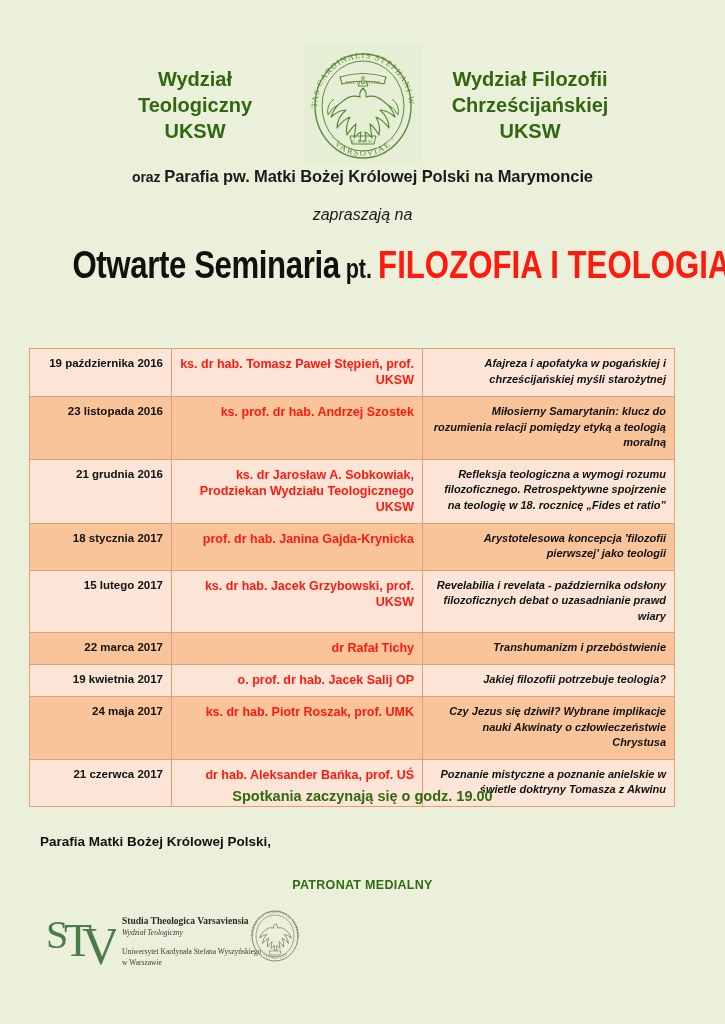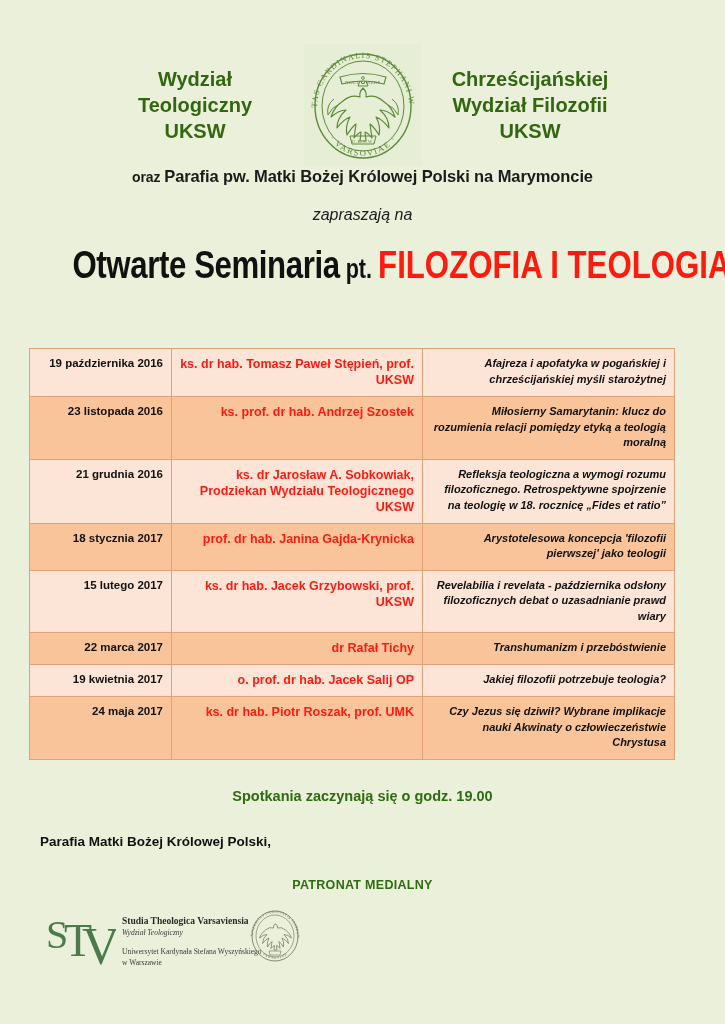--- a/index.html
+++ b/index.html
@@ -201,22 +201,22 @@
 
         <path d="M30,55 q-8,6 -6,16 q4,-8 10,-10" fill="none" stroke="#5d8a3a" stroke-width="1"></path>
         <path d="M88,55 q8,6 6,16 q-4,-8 -10,-10" fill="none" stroke="#5d8a3a" stroke-width="1"></path>
 
         <path d="M46,92 h26 l-2,8 h-22 z" fill="none" stroke="#5d8a3a" stroke-width="1"></path>
         <text x="59" y="98.6" font-family="'Liberation Serif',serif" font-size="4.6" fill="#5d8a3a" text-anchor="middle" letter-spacing="0.6">U.K.S.W.</text>
       </svg>
     </div>
 
     <div class="fac fac-right">
+      <div>Wydział Filozofii</div>
       <div>Chrześcijańskiej</div>
-      <div>Wydział Filozofii</div>
       <div>UKSW</div>
     </div>
   </div>
 
   <div class="oraz">
     <span class="small">oraz </span><span>Parafia pw. Matki Bożej Królowej Polski na Marymoncie</span>
   </div>
 
   <div class="zapraszaja">zapraszają na</div>
 
@@ -269,20 +269,25 @@
           <td class="c-name">o. prof. dr hab. Jacek Salij OP</td>
           <td class="c-topic">Jakiej filozofii potrzebuje teologia?</td>
         </tr>
 
         <tr class="even">
           <td class="c-date">24 maja 2017</td>
           <td class="c-name">ks. dr hab. Piotr Roszak, prof. UMK</td>
           <td class="c-topic">Czy Jezus się dziwił? Wybrane implikacje nauki Akwinaty o człowieczeństwie Chrystusa</td>
         </tr>
 
+        <tr class="odd">
+          <td class="c-date">21 czerwca 2017</td>
+          <td class="c-name">dr hab. Aleksander Bańka, prof. UŚ</td>
+          <td class="c-topic">Poznanie mistyczne a poznanie anielskie w świetle doktryny Tomasza z Akwinu</td>
+        </tr>
 
       </tbody>
     </table>
   </div>
 
   <div class="time">Spotkania zaczynają się o godz. 19.00</div>
 
   <div class="addr">
     <div>Parafia Matki Bożej Królowej Polski,</div>
   </div>

